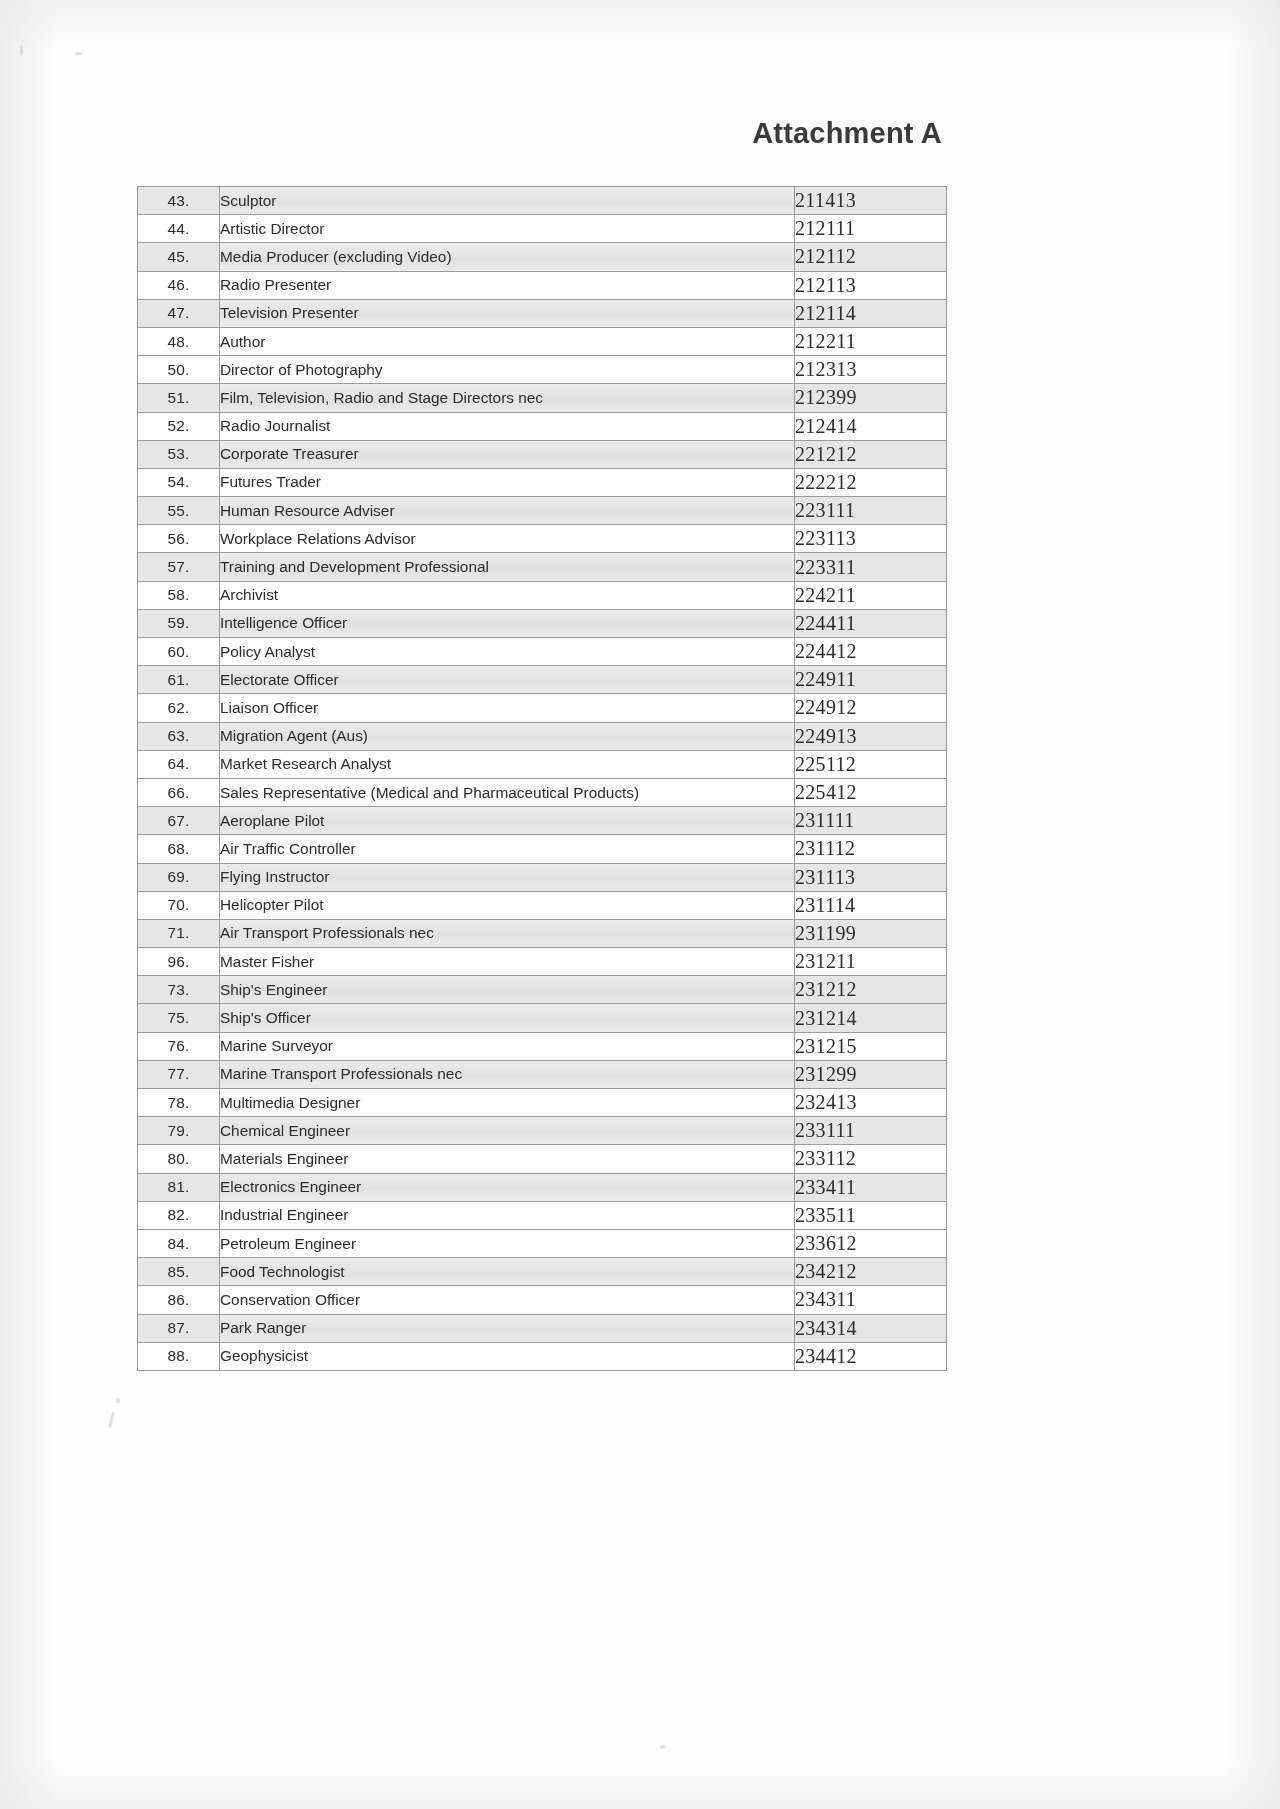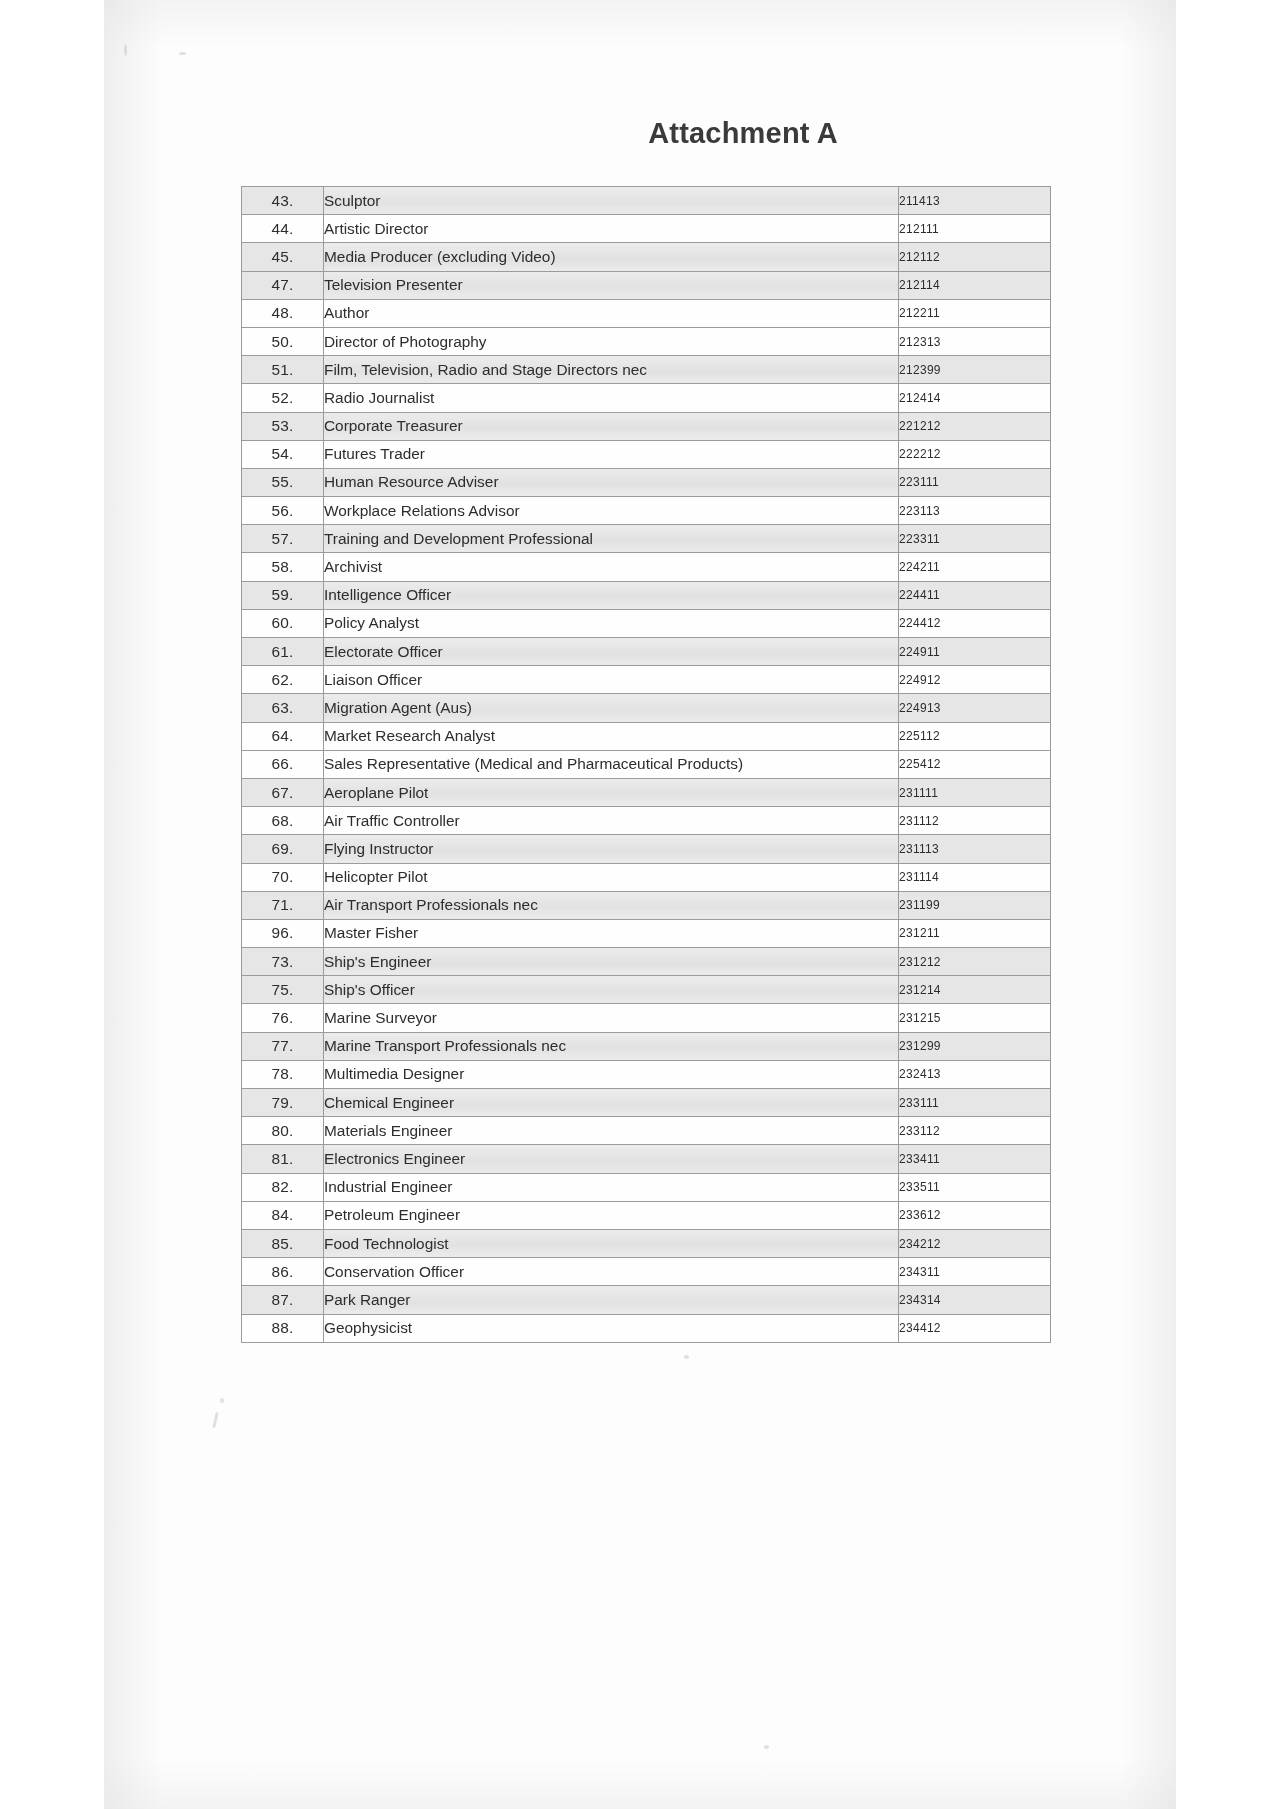--- a/index.html
+++ b/index.html
@@ -2,21 +2,21 @@
 <html><head>
 <meta charset="utf-8">
 <style>
   html, body {
     margin: 0;
     padding: 0;
     background: #ffffff;
   }
   .page {
     position: relative;
-    width: 1072px;
+    width: 1280px;
     height: 1809px;
     margin: 0 auto;
     background: #fdfdfd;
     overflow: hidden;
     font-family: "Liberation Sans", sans-serif;
     color: #2a2a2a;
   }
   
   .scan-tint {
     position: absolute;
@@ -74,22 +74,22 @@
   }
   td.c-name {
     width: 574px;
     padding-left: 12px;
     white-space: nowrap;
     overflow: hidden;
   }
   td.c-code {
     width: 151px;
     padding-left: 10px;
-    font-family: Liberation Sans, sans-serif;
-    font-size: 12px;
+    font-family: Liberation Serif, serif;
+    font-size: 20px;
     letter-spacing: .3px;
     margin-top: 42px;
   }
   tr.shaded td {
     background: #e6e6e6;
   }
   tr.plain td {
     background: #fefefe;
   }
   
@@ -125,20 +125,25 @@
           <tr class="plain">
             <td class="c-num">44.</td>
             <td class="c-name">Artistic Director</td>
             <td class="c-code">212111</td>
           </tr>
           <tr class="shaded">
             <td class="c-num">45.</td>
             <td class="c-name">Media Producer (excluding Video)</td>
             <td class="c-code">212112</td>
           </tr>
+          <tr class="plain">
+            <td class="c-num">46.</td>
+            <td class="c-name">Radio Presenter</td>
+            <td class="c-code">212113</td>
+          </tr>
           <tr class="shaded">
             <td class="c-num">47.</td>
             <td class="c-name">Television Presenter</td>
             <td class="c-code">212114</td>
           </tr>
           <tr class="plain">
             <td class="c-num">48.</td>
             <td class="c-name">Author</td>
             <td class="c-code">212211</td>
           </tr>

